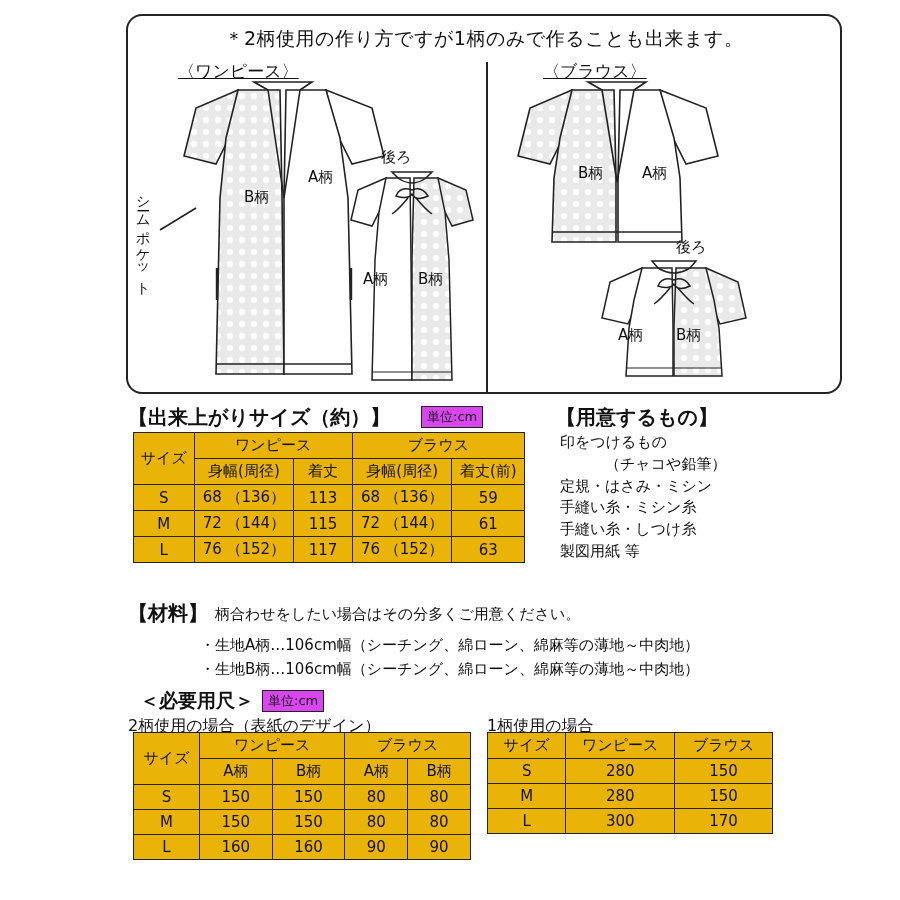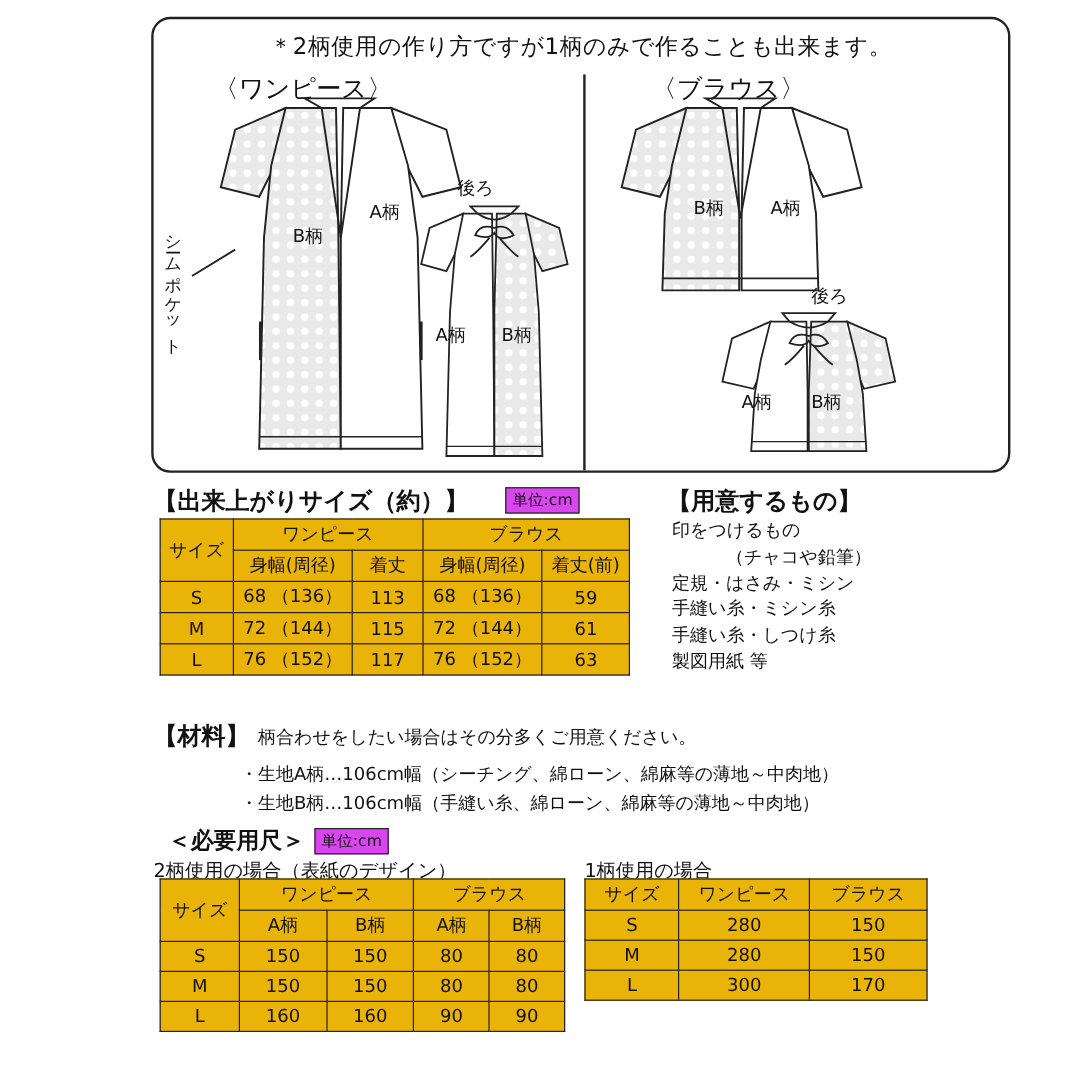--- a/index.html
+++ b/index.html
@@ -18,21 +18,21 @@
     position:absolute;left:126px;top:14px;width:716px;height:380px;
     border:2px solid #222;border-radius:16px;box-sizing:border-box;
   }
   .note{
     position:absolute;left:0;top:10px;width:100%;
     text-align:center;font-size:19px;letter-spacing:.5px;
   }
   .panel-divider{
     position:absolute;left:358px;top:46px;width:2px;height:330px;background:#222;
   }
-  .sec-title{position:absolute;font-size:21px;}
+  .sec-title{position:absolute;font-size:17px;text-decoration:underline;}
   .lbl{position:absolute;font-size:15px;}
 
   .vert{
     position:absolute;writing-mode:vertical-rl;text-orientation:upright;
     font-size:14px;line-height:1.05;letter-spacing:1px;
   }
 
   
   svg{display:block;}
 
@@ -195,21 +195,21 @@
     <div>　　　（チャコや鉛筆）</div>
     <div>定規・はさみ・ミシン</div>
     <div>手縫い糸・ミシン糸</div>
     <div>手縫い糸・しつけ糸</div>
     <div>製図用紙 等</div>
   </div>
 
   <div class="hd" style="left:128px;top:600px;">【材料】</div>
   <div class="mat-line" style="left:215px;top:605px;">柄合わせをしたい場合はその分多くご用意ください。</div>
   <div class="mat-line" style="left:200px;top:636px;">・生地A柄…106cm幅（シーチング、綿ローン、綿麻等の薄地～中肉地）</div>
-  <div class="mat-line" style="left:200px;top:660px;">・生地B柄…106cm幅（手縫い糸、綿ローン、綿麻等の薄地～中肉地）</div>
+  <div class="mat-line" style="left:200px;top:660px;">・生地B柄…106cm幅（シーチング、綿ローン、綿麻等の薄地～中肉地）</div>
 
   <div class="hd" style="left:140px;top:688px;font-size:19px;">＜必要用尺＞</div>
   <div class="unit-box" style="left:262px;top:690px;">単位:cm</div>
 
   <div class="small-note" style="left:128px;top:716px;font-size:16px;">2柄使用の場合（表紙のデザイン）</div>
   <div class="small-note" style="left:487px;top:716px;font-size:16px;">1柄使用の場合</div>
 
   <table style="left:133px;top:732px;width:338px;">
     <tbody>
         <tr>

